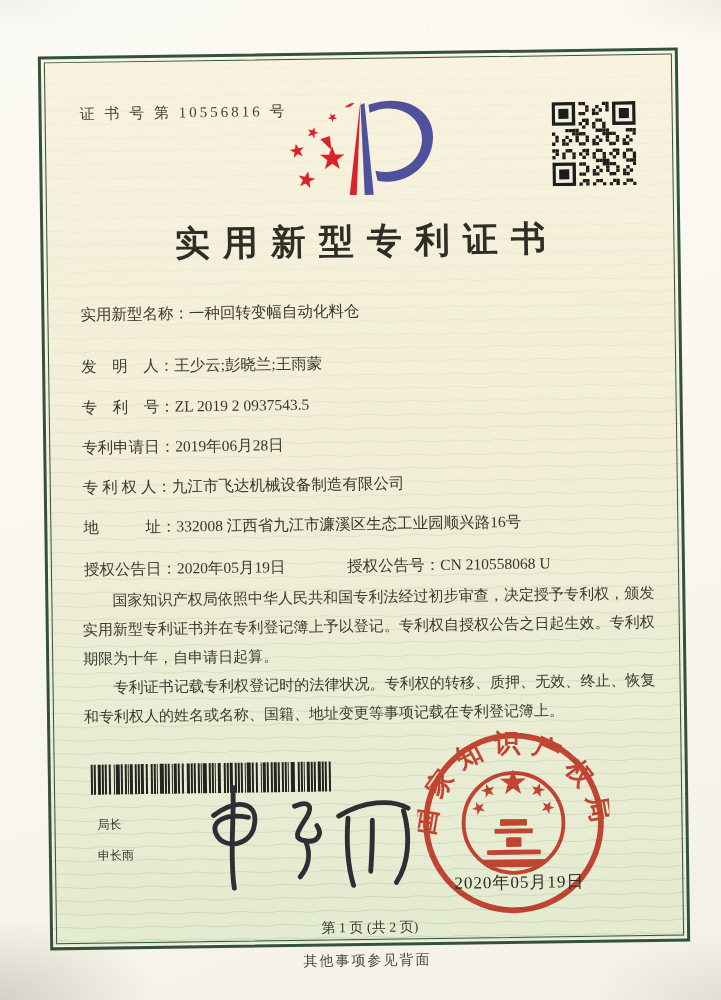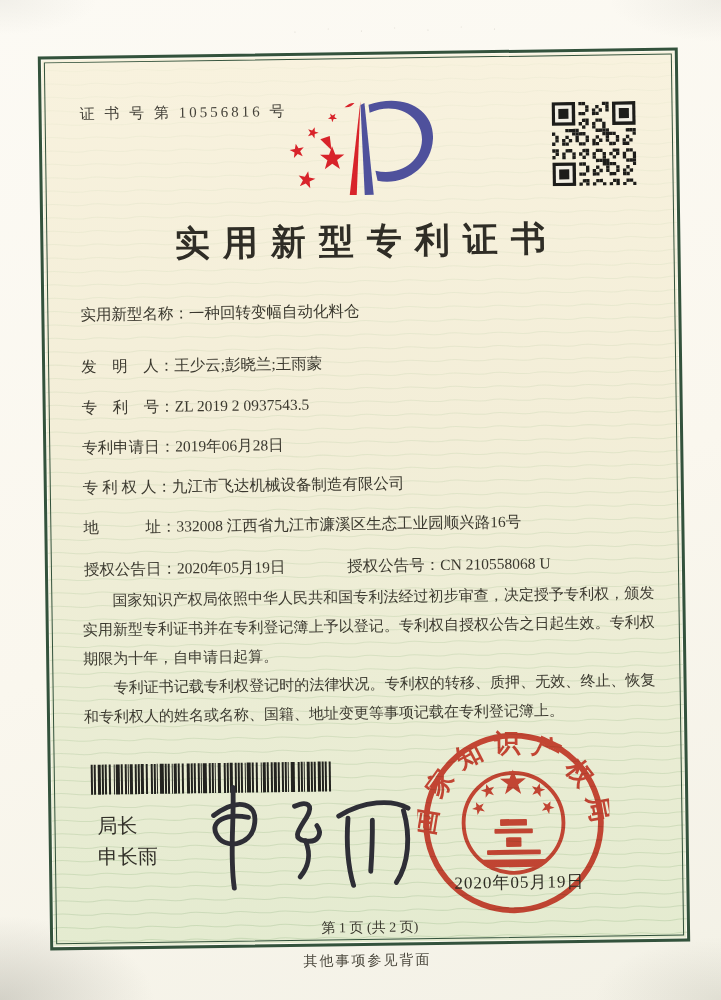--- a/index.html
+++ b/index.html
@@ -56,21 +56,21 @@
   .grant-no{margin-left:58px;}
 
   .paras{position:absolute;left:34px;top:528px;width:572px;font-size:15px;line-height:29px;
          text-align:justify;color:#3c3a30;}
   .paras p{margin:0;text-indent:2em;}
 
   .barcode{position:absolute;left:40px;top:706px;width:248px;height:30px;display:flex;align-items:stretch;}
   .barcode i{display:block;background:#23231f;}
   .barcode s{display:block;}
 
-  .signer{position:absolute;left:46px;top:752px;font-size:20px;color:#33312a;line-height:31px;}
+  .signer{position:absolute;left:46px;top:752px;font-size:12px;color:#33312a;line-height:31px;font-family:Liberation Mono, monospace;}
   .signature{position:absolute;left:142px;top:726px;}
 
   .seal{position:absolute;left:366px;top:674px;mix-blend-mode:multiply;opacity:.92;}
   .seal-date{position:absolute;left:372px;top:818px;width:190px;text-align:center;
              font-size:17px;color:#2e2c24;letter-spacing:1px;}
 
   .page-info{position:absolute;left:0;top:864px;width:100%;text-align:center;font-size:14px;color:#3c3a30;}
   .back-note{position:absolute;left:44px;top:952px;width:634px;text-align:center;
              font-size:14px;color:#4a473c;letter-spacing:2px;}
 </style>

